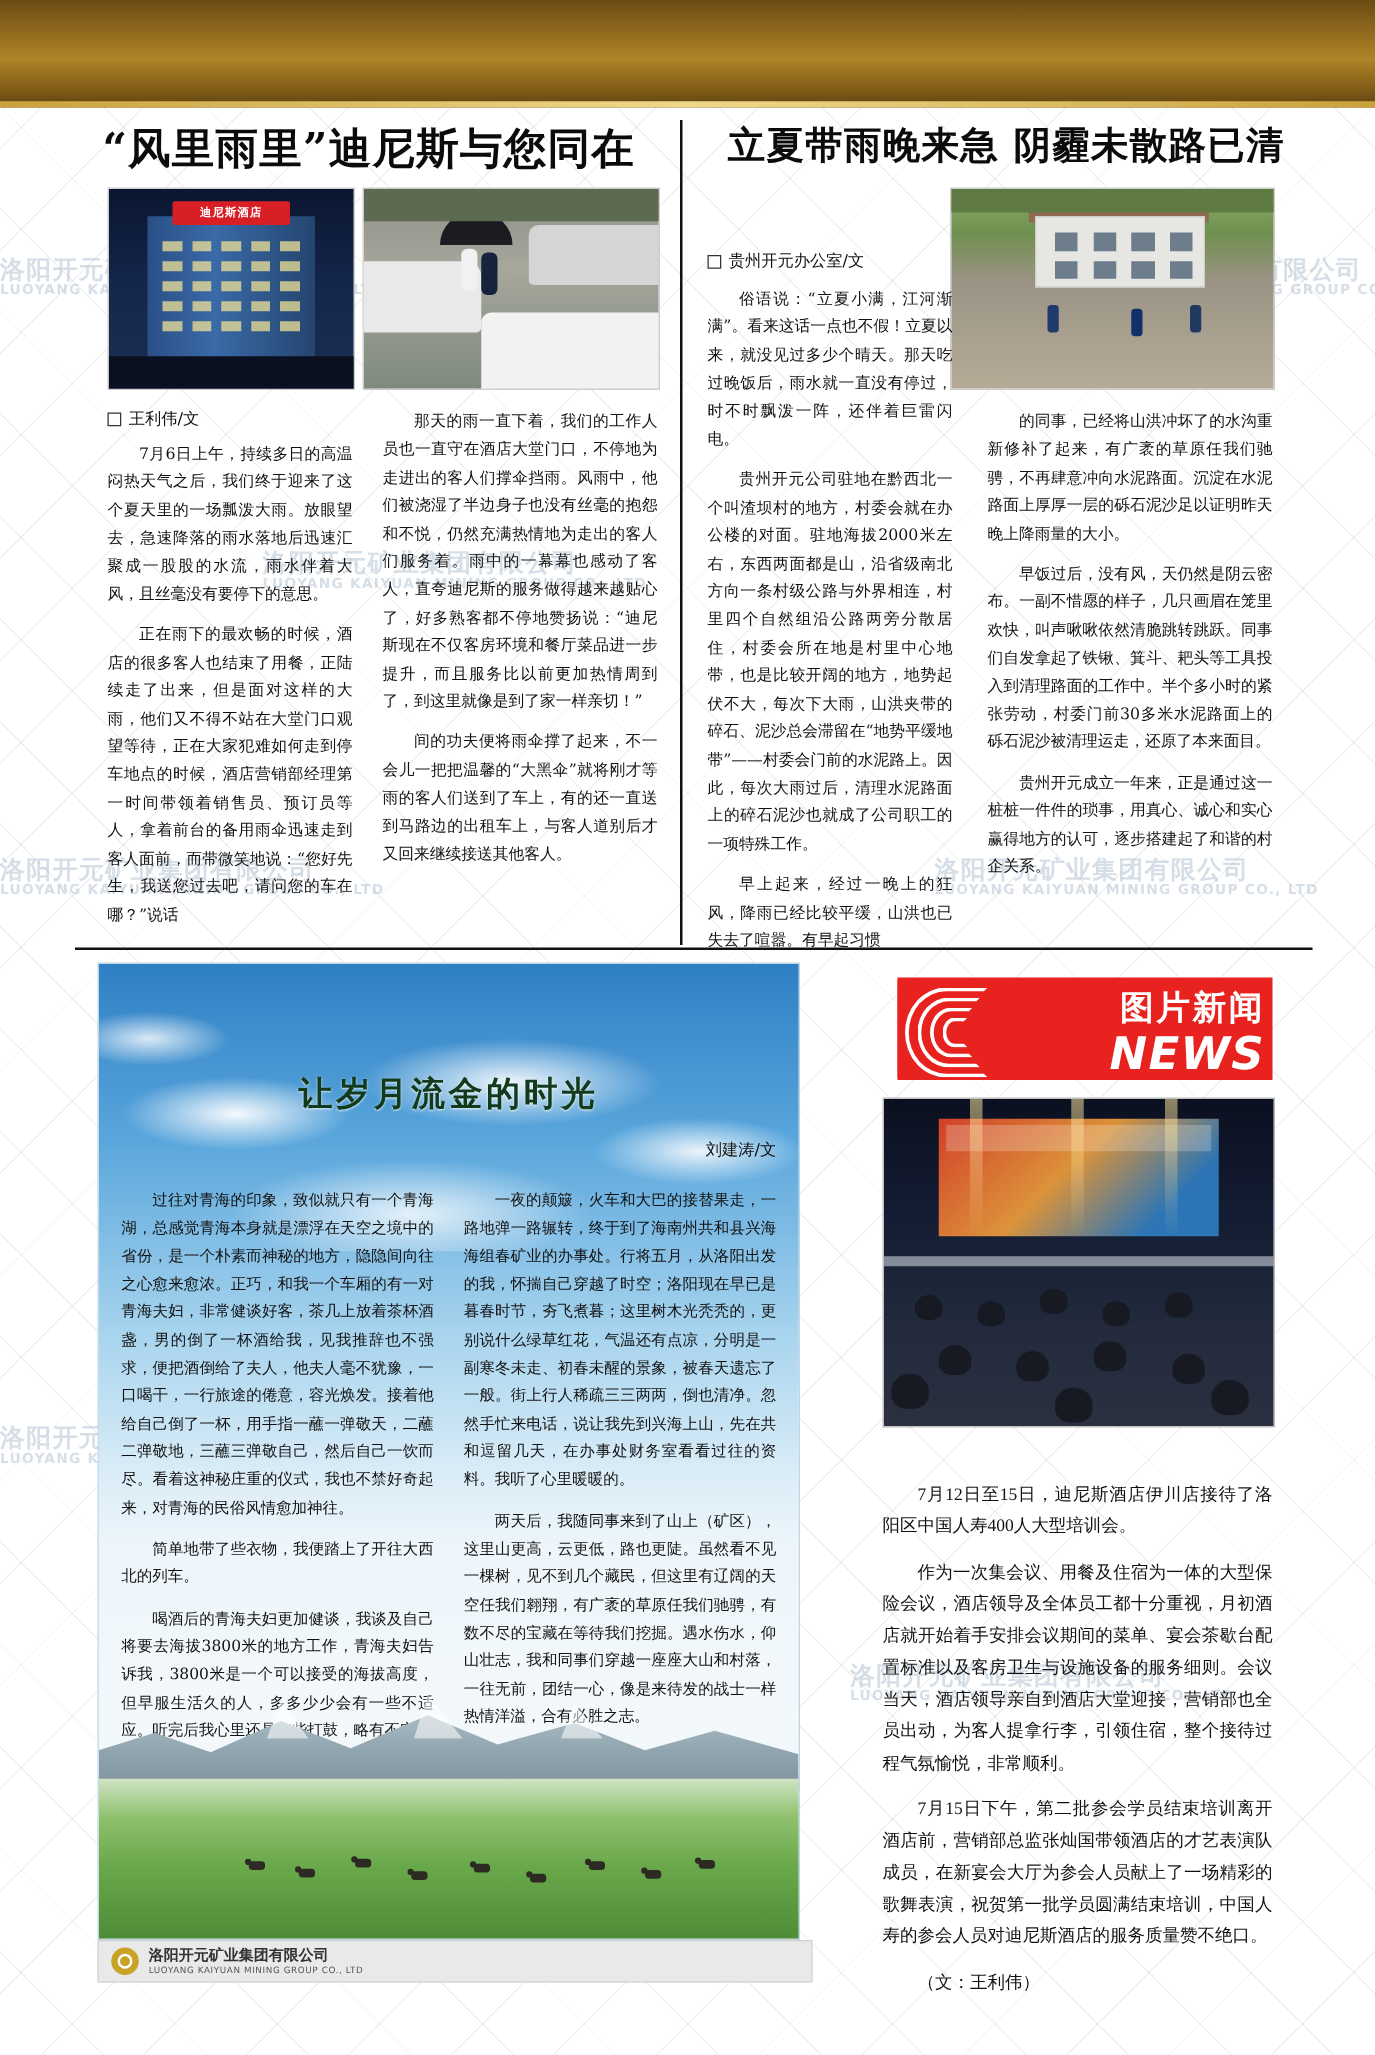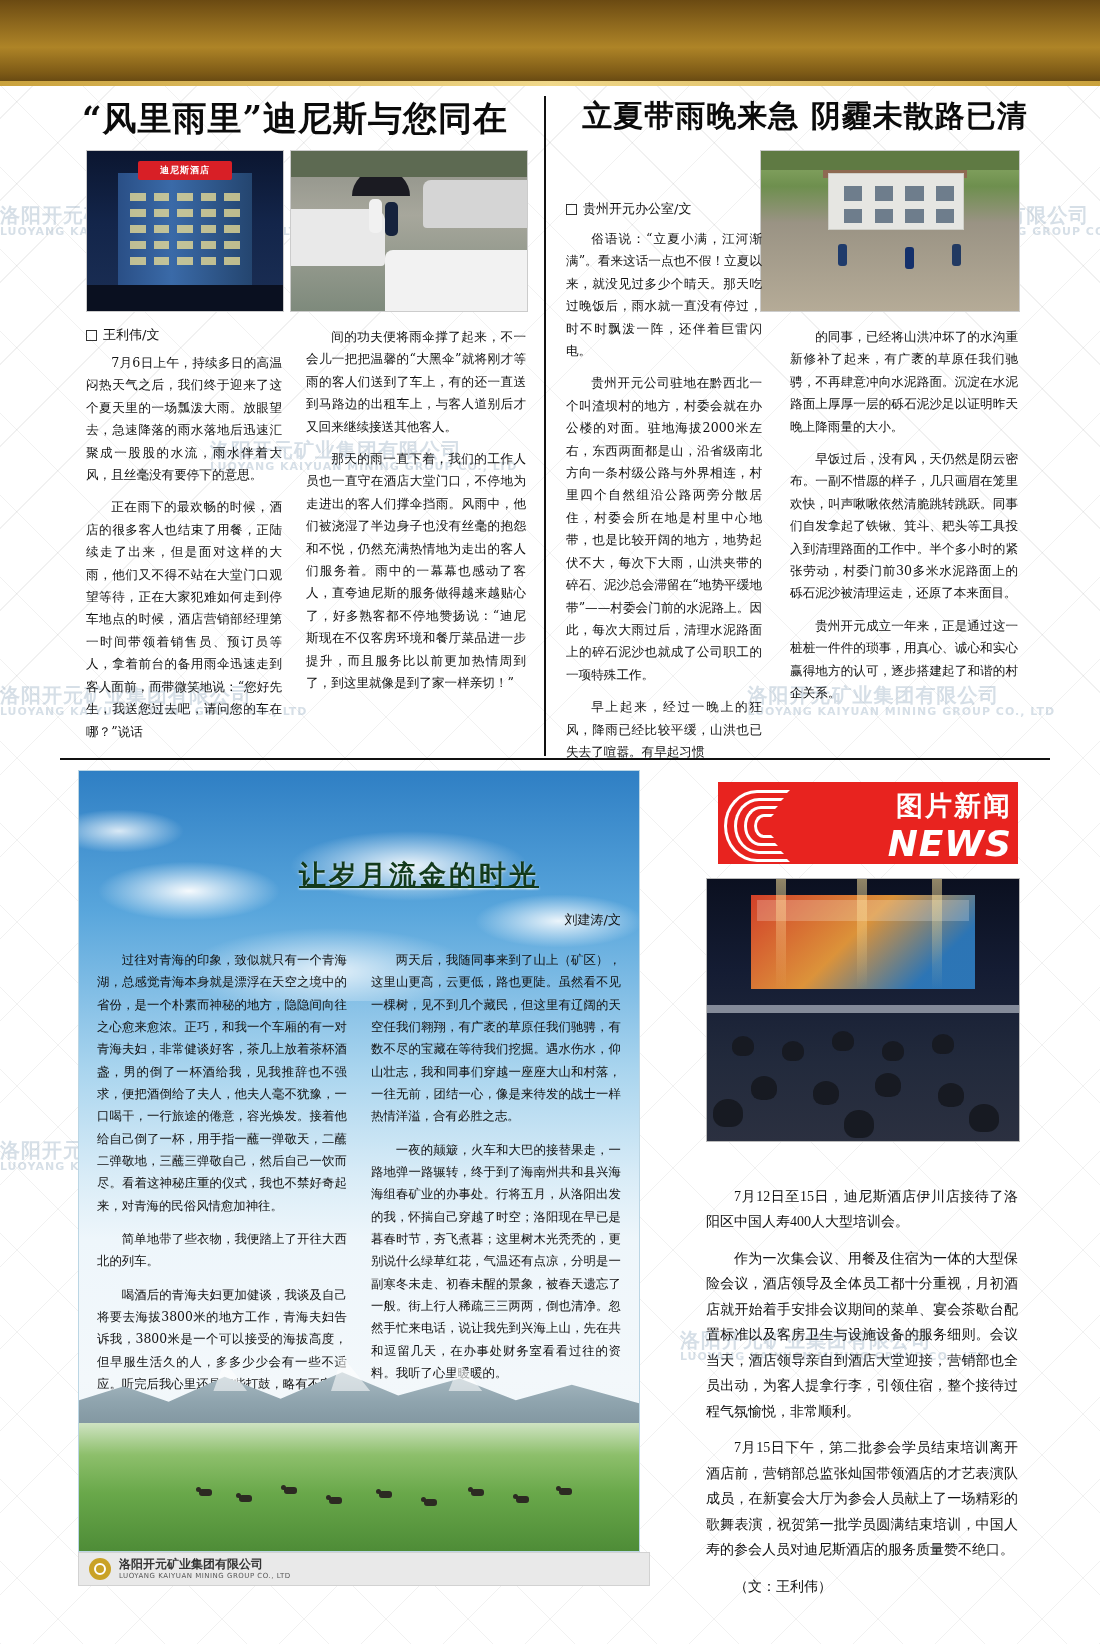--- a/index.html
+++ b/index.html
@@ -307,22 +307,22 @@
 
   <div class="byline" style="left:86px;top:326px;">
     <span class="box"></span><span>王利伟/文</span>
   </div>
 
   <div class="col" style="left:86px;top:352px;width:196px;">
     <p>7月6日上午，持续多日的高温闷热天气之后，我们终于迎来了这个夏天里的一场瓢泼大雨。放眼望去，急速降落的雨水落地后迅速汇聚成一股股的水流，雨水伴着大风，且丝毫没有要停下的意思。</p>
     <p>正在雨下的最欢畅的时候，酒店的很多客人也结束了用餐，正陆续走了出来，但是面对这样的大雨，他们又不得不站在大堂门口观望等待，正在大家犯难如何走到停车地点的时候，酒店营销部经理第一时间带领着销售员、预订员等人，拿着前台的备用雨伞迅速走到客人面前，而带微笑地说：“您好先生，我送您过去吧，请问您的车在哪？”说话</p>
   </div>
   <div class="col" style="left:306px;top:326px;width:220px;">
+    <p>那天的雨一直下着，我们的工作人员也一直守在酒店大堂门口，不停地为走进出的客人们撑伞挡雨。风雨中，他们被浇湿了半边身子也没有丝毫的抱怨和不悦，仍然充满热情地为走出的客人们服务着。雨中的一幕幕也感动了客人，直夸迪尼斯的服务做得越来越贴心了，好多熟客都不停地赞扬说：“迪尼斯现在不仅客房环境和餐厅菜品进一步提升，而且服务比以前更加热情周到了，到这里就像是到了家一样亲切！”</p>
     <p>间的功夫便将雨伞撑了起来，不一会儿一把把温馨的“大黑伞”就将刚才等雨的客人们送到了车上，有的还一直送到马路边的出租车上，与客人道别后才又回来继续接送其他客人。</p>
-    <p>那天的雨一直下着，我们的工作人员也一直守在酒店大堂门口，不停地为走进出的客人们撑伞挡雨。风雨中，他们被浇湿了半边身子也没有丝毫的抱怨和不悦，仍然充满热情地为走出的客人们服务着。雨中的一幕幕也感动了客人，直夸迪尼斯的服务做得越来越贴心了，好多熟客都不停地赞扬说：“迪尼斯现在不仅客房环境和餐厅菜品进一步提升，而且服务比以前更加热情周到了，到这里就像是到了家一样亲切！”</p>
   </div>
 
   <div class="vline" style="left:544px;top:96px;width:2px;height:660px;"></div>
   <div class="vline" style="left:60px;top:758px;width:990px;height:2px;"></div>
 
   <div class="headline h1b">立夏带雨晚来急 阴霾未散路已清</div>
 
   <div class="byline" style="left:566px;top:200px;">
     <span class="box"></span><span>贵州开元办公室/文</span>
   </div>
@@ -352,34 +352,34 @@
     <p>早上起来，经过一晚上的狂风，降雨已经比较平缓，山洪也已失去了喧嚣。有早起习惯</p>
   </div>
   <div class="col" style="left:790px;top:326px;width:228px;">
     <p>的同事，已经将山洪冲坏了的水沟重新修补了起来，有广袤的草原任我们驰骋，不再肆意冲向水泥路面。沉淀在水泥路面上厚厚一层的砾石泥沙足以证明昨天晚上降雨量的大小。</p>
     <p>早饭过后，没有风，天仍然是阴云密布。一副不惜愿的样子，几只画眉在笼里欢快，叫声啾啾依然清脆跳转跳跃。同事们自发拿起了铁锹、箕斗、耙头等工具投入到清理路面的工作中。半个多小时的紧张劳动，村委门前30多米水泥路面上的砾石泥沙被清理运走，还原了本来面目。</p>
     <p>贵州开元成立一年来，正是通过这一桩桩一件件的琐事，用真心、诚心和实心赢得地方的认可，逐步搭建起了和谐的村企关系。</p>
   </div>
 
   <div class="feature">
     <div class="sky-clouds"></div>
-    <div class="feat-title" style="top:86px;padding-left:60px;text-decoration:underline;">让岁月流金的时光</div>
+    <div class="feat-title" style="top:86px;">让岁月流金的时光</div>
 
     <div class="feat-byline">
       <span class="box"></span><span>刘建涛/文</span>
     </div>
 
     <div class="feat-col" style="left:18px;top:178px;width:250px;">
       <p>过往对青海的印象，致似就只有一个青海湖，总感觉青海本身就是漂浮在天空之境中的省份，是一个朴素而神秘的地方，隐隐间向往之心愈来愈浓。正巧，和我一个车厢的有一对青海夫妇，非常健谈好客，茶几上放着茶杯酒盏，男的倒了一杯酒给我，见我推辞也不强求，便把酒倒给了夫人，他夫人毫不犹豫，一口喝干，一行旅途的倦意，容光焕发。接着他给自己倒了一杯，用手指一蘸一弹敬天，二蘸二弹敬地，三蘸三弹敬自己，然后自己一饮而尽。看着这神秘庄重的仪式，我也不禁好奇起来，对青海的民俗风情愈加神往。</p>
       <p>简单地带了些衣物，我便踏上了开往大西北的列车。</p>
       <p>喝酒后的青海夫妇更加健谈，我谈及自己将要去海拔3800米的地方工作，青海夫妇告诉我，3800米是一个可以接受的海拔高度，但早服生活久的人，多多少少会有一些不适应。听完后我心里还是有些打鼓，略有不安。</p>
     </div>
     <div class="feat-col" style="left:292px;top:178px;width:250px;">
+      <p>一夜的颠簸，火车和大巴的接替果走，一路地弹一路辗转，终于到了海南州共和县兴海海组春矿业的办事处。行将五月，从洛阳出发的我，怀揣自己穿越了时空；洛阳现在早已是暮春时节，夯飞煮暮；这里树木光秃秃的，更别说什么绿草红花，气温还有点凉，分明是一副寒冬未走、初春未醒的景象，被春天遗忘了一般。街上行人稀疏三三两两，倒也清净。忽然手忙来电话，说让我先到兴海上山，先在共和逗留几天，在办事处财务室看看过往的资料。我听了心里暖暖的。</p>
       <p>两天后，我随同事来到了山上（矿区），这里山更高，云更低，路也更陡。虽然看不见一棵树，见不到几个藏民，但这里有辽阔的天空任我们翱翔，有广袤的草原任我们驰骋，有数不尽的宝藏在等待我们挖掘。遇水伤水，仰山壮志，我和同事们穿越一座座大山和村落，一往无前，团结一心，像是来待发的战士一样热情洋溢，合有必胜之志。</p>
-      <p>一夜的颠簸，火车和大巴的接替果走，一路地弹一路辗转，终于到了海南州共和县兴海海组春矿业的办事处。行将五月，从洛阳出发的我，怀揣自己穿越了时空；洛阳现在早已是暮春时节，夯飞煮暮；这里树木光秃秃的，更别说什么绿草红花，气温还有点凉，分明是一副寒冬未走、初春未醒的景象，被春天遗忘了一般。街上行人稀疏三三两两，倒也清净。忽然手忙来电话，说让我先到兴海上山，先在共和逗留几天，在办事处财务室看看过往的资料。我听了心里暖暖的。</p>
     </div>
 
     <div class="mountains"></div>
     <div class="mountain-snow"></div>
     <div class="grass"></div>
     <div class="yaks">
       <div class="yak" style="left:120px;top:4px;"></div>
       <div class="yak" style="left:160px;top:10px;"></div>
       <div class="yak" style="left:205px;top:2px;"></div>
       <div class="yak" style="left:250px;top:12px;"></div>

